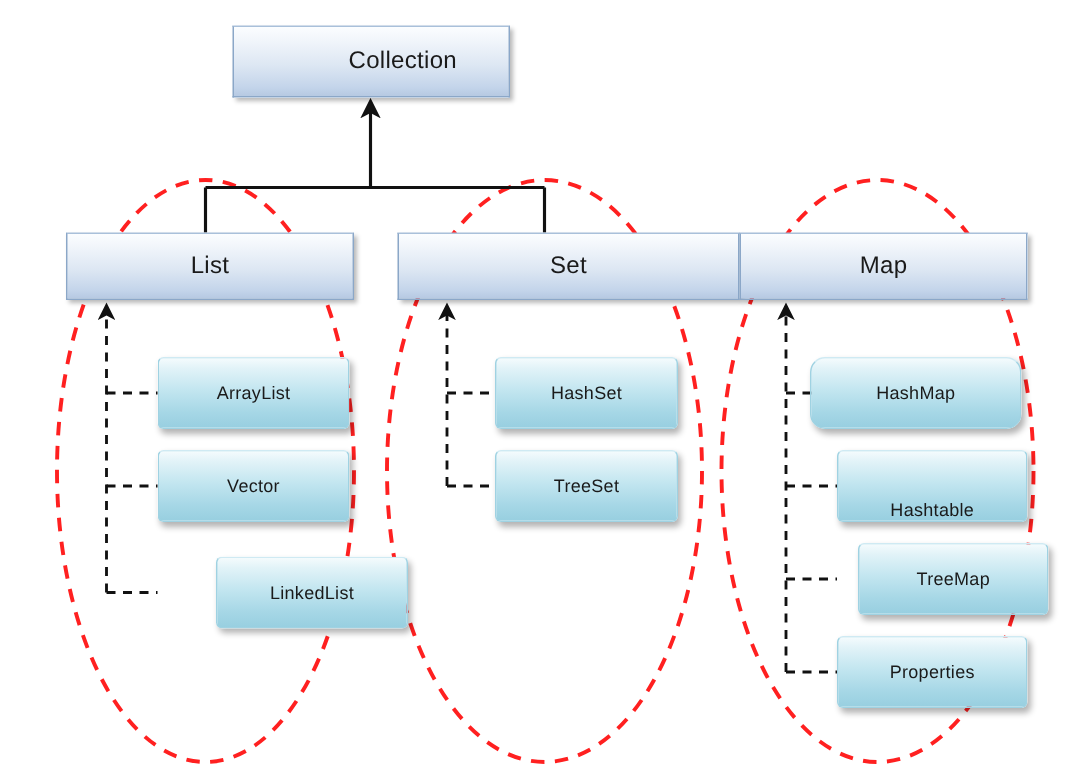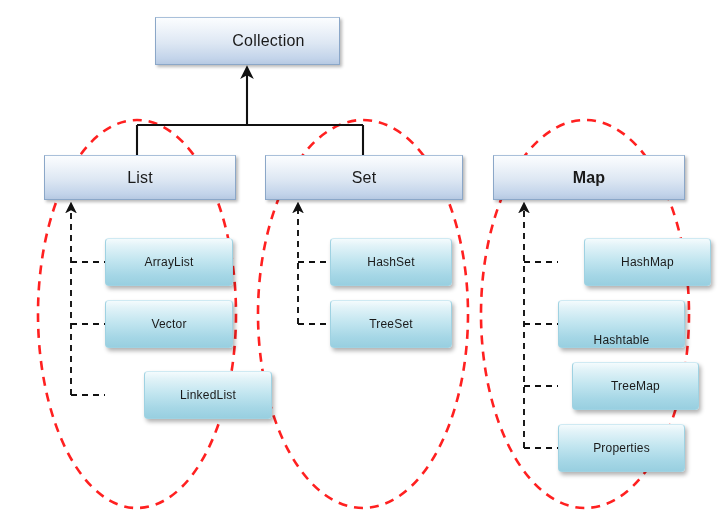--- a/index.html
+++ b/index.html
@@ -95,42 +95,42 @@
       </g>
   </svg>
 
   <div id="nodes">
       <div class="node iface" style="left: 155px; top: 17px; width: 185px; height: 48px; padding-left: 42px;">
         <span>Collection</span>
       </div>
       <div class="node iface" style="left: 44px; top: 155px; width: 192px; height: 45px;">
         <span>List</span>
       </div>
-      <div class="node iface" style="left: 265px; top: 155px; width: 198px; height: 45px;">
+      <div class="node iface" style="left: 265px; top: 155px; width: 228px; height: 45px;">
         <span>Set</span>
       </div>
-      <div class="node iface" style="left: 493px; top: 155px; width: 192px; height: 45px; font-weight: bold;">
+      <div class="node iface" style="left: 493px; top: 155px; width: 192px; height: 45px;">
         <span>Map</span>
       </div>
       <div class="node impl" style="left: 105px; top: 238px; width: 128px; height: 48px;">
         <span>ArrayList</span>
       </div>
       <div class="node impl" style="left: 105px; top: 300px; width: 128px; height: 48px; text-align: right;">
         <span>Vector</span>
       </div>
       <div class="node impl" style="left: 105px; top: 371px; width: 128px; height: 48px; margin-left: 39px;">
         <span>LinkedList</span>
       </div>
       <div class="node impl" style="left: 330px; top: 238px; width: 122px; height: 48px;">
         <span>HashSet</span>
       </div>
       <div class="node impl" style="left: 330px; top: 300px; width: 122px; height: 48px;">
         <span>TreeSet</span>
       </div>
-      <div class="node impl" style="left: 584px; top: 238px; width: 127px; height: 48px;">
+      <div class="node impl" style="left: 540px; top: 238px; width: 141px; height: 48px; border-radius: 10px;">
         <span>HashMap</span>
       </div>
       <div class="node impl" style="left: 558px; top: 300px; width: 127px; height: 48px; align-items: flex-end;">
         <span>Hashtable</span>
       </div>
       <div class="node impl" style="left: 572px; top: 362px; width: 127px; height: 48px; text-align: right;">
         <span>TreeMap</span>
       </div>
       <div class="node impl" style="left: 558px; top: 424px; width: 127px; height: 48px; text-align: center;">
         <span>Properties</span>

